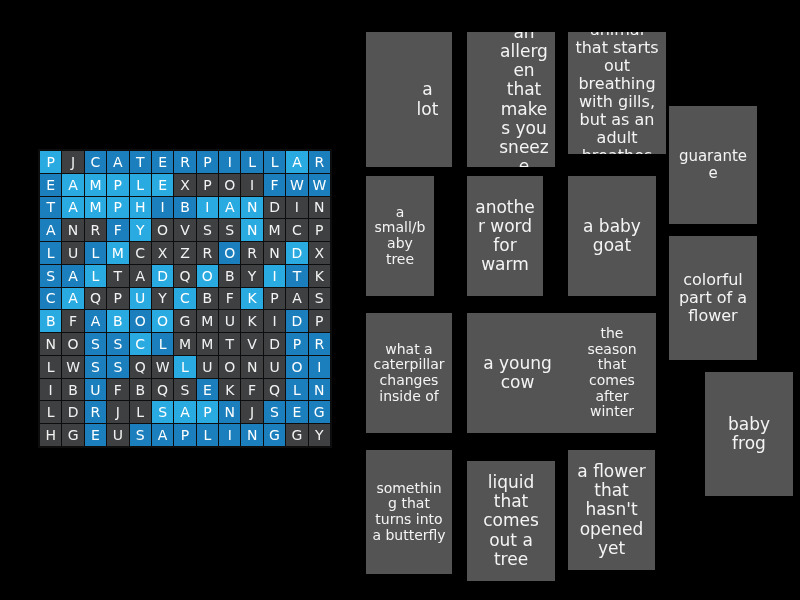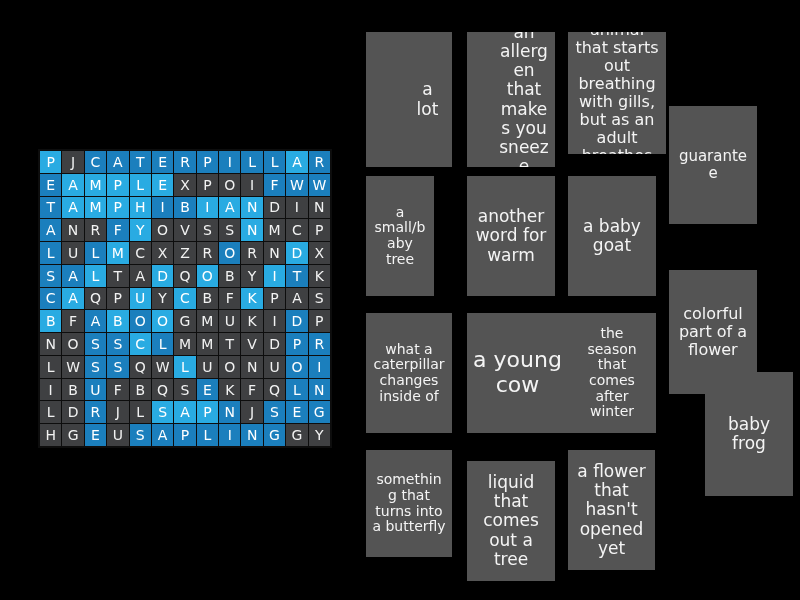--- a/index.html
+++ b/index.html
@@ -245,42 +245,42 @@
       </div>
       <div class="card" style="left: 568px; top: 32px; width: 98px; height: 122px; font-size: 16px;">
         <span>type of animal that starts out breathing with gills, but as an adult breathes with lungs</span>
       </div>
       <div class="card" style="left: 669px; top: 106px; width: 88px; height: 118px; font-size: 15px;">
         <span>guarantee</span>
       </div>
       <div class="card" style="left: 366px; top: 176px; width: 68px; height: 120px; font-size: 14px;">
         <span>a small/baby tree</span>
       </div>
-      <div class="card" style="left: 467px; top: 176px; width: 88px; height: 120px; font-size: 17px;">
+      <div class="card" style="left: 467px; top: 176px; width: 76px; height: 120px; font-size: 17px;">
         <span>another word for warm</span>
       </div>
       <div class="card" style="left: 568px; top: 176px; width: 88px; height: 120px; font-size: 17px;">
         <span>a baby goat</span>
       </div>
-      <div class="card" style="left: 669px; top: 236px; width: 88px; height: 124px; font-size: 16px; margin-top: 34px;">
+      <div class="card" style="left: 669px; top: 236px; width: 88px; height: 124px; font-size: 16px;">
         <span>colorful part of a flower</span>
       </div>
       <div class="card" style="left: 366px; top: 313px; width: 86px; height: 120px; font-size: 14px;">
         <span>what a caterpillar changes inside of</span>
       </div>
-      <div class="card" style="left: 467px; top: 313px; width: 101px; height: 120px; font-size: 22px;">
+      <div class="card" style="left: 467px; top: 313px; width: 101px; height: 120px; font-size: 17px;">
         <span>a young cow</span>
       </div>
       <div class="card" style="left: 568px; top: 313px; width: 88px; height: 120px; font-size: 14px;">
         <span>the season that comes after winter</span>
       </div>
       <div class="card" style="left: 669px; top: 372px; width: 88px; height: 124px; font-size: 17px; margin-left: 36px;">
         <span>baby frog</span>
       </div>
-      <div class="card" style="left: 366px; top: 450px; width: 86px; height: 107px; font-size: 14px;">
+      <div class="card" style="left: 366px; top: 450px; width: 86px; height: 124px; font-size: 14px;">
         <span>something that turns into a butterfly</span>
       </div>
       <div class="card" style="left: 467px; top: 450px; width: 88px; height: 120px; font-size: 17px; margin-top: 11px;">
         <span>liquid that comes out a tree</span>
       </div>
       <div class="card" style="left: 568px; top: 450px; width: 87px; height: 120px; font-size: 17px;">
         <span>a flower that hasn't opened yet</span>
       </div>
     </div>
 

